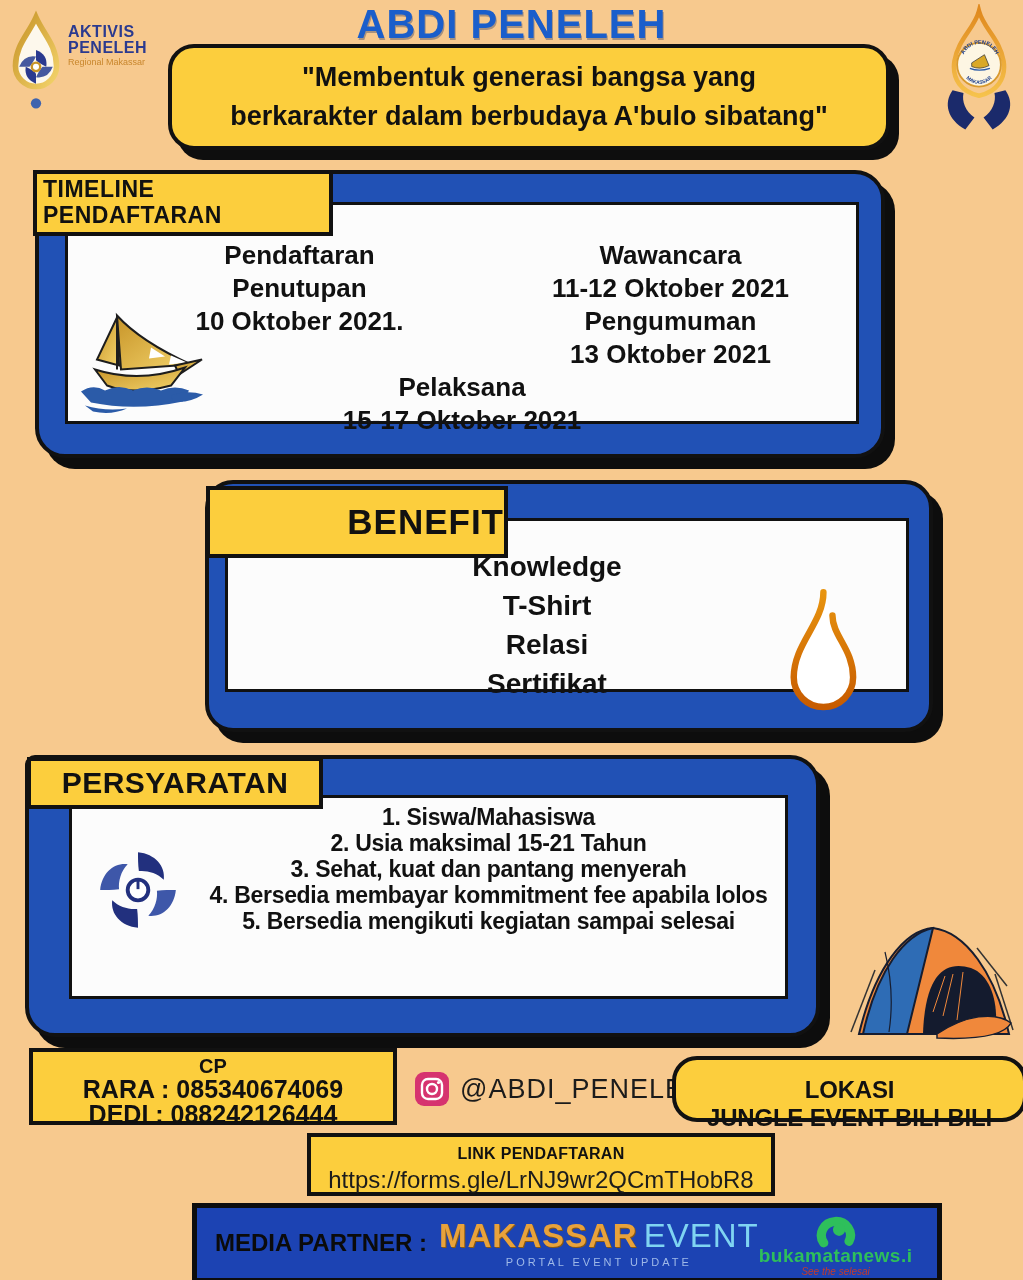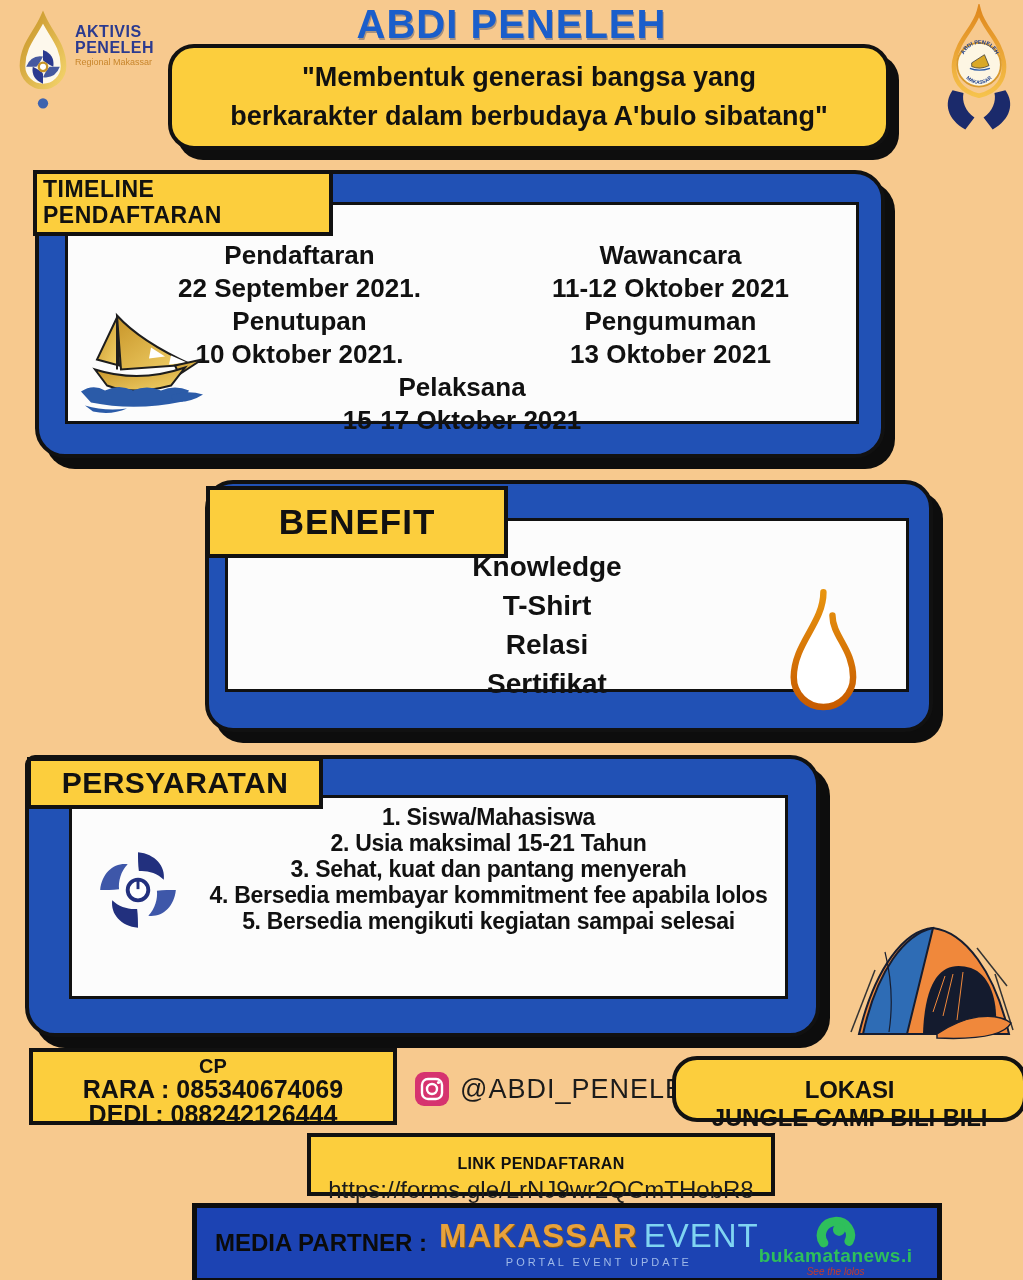--- a/index.html
+++ b/index.html
@@ -13,21 +13,21 @@
     border-radius:10px 30px 30px 30px;box-shadow:10px 11px 0 #0d0d0d;}
   .white-panel{position:absolute;background:#FCFCFC;border:3px solid #111;box-sizing:border-box;}
 
   
   .page-title{left:0;right:0;top:2px;text-align:center;font-size:40px;font-weight:bold;
     color:#1A5ECB;letter-spacing:1px;text-shadow:1px 2px 0 rgba(16,40,96,.35);}
   .tagline-box{left:168px;top:44px;width:722px;height:106px;border-radius:26px;
     box-shadow:9px 10px 0 #0e0e0e;display:flex;flex-direction:column;justify-content:center;}
   .tagline-box div{font-size:27px;font-weight:bold;line-height:1.45;text-align:center;}
 
-  .logo-aktivis{left:15px;top:10px;width:280px;height:110px;display:flex;}
+  .logo-aktivis{left:8px;top:10px;width:280px;height:110px;display:flex;}
   .logo-aktivis .txt{margin-left:4px;margin-top:14px;line-height:1.0;}
   .logo-aktivis .l1{font-size:16px;font-weight:bold;color:#2B3A8F;letter-spacing:.5px;}
   .logo-aktivis .l3{font-size:9px;color:#C8862C;margin-top:2px;}
 
   .logo-abdi{left:938px;top:4px;width:82px;height:136px;}
 
   
   .timeline-card{left:35px;top:170px;width:850px;height:288px;}
   .timeline-card .white-panel{left:26px;top:28px;right:22px;bottom:30px;}
   .timeline-label{left:-6px;top:-4px;width:300px;min-height:58px;padding:3px 6px;
@@ -35,21 +35,21 @@
   .timeline-label div{font-size:23px;font-weight:bold;text-align:left;line-height:1.12;letter-spacing:.5px;}
   .tl-cols{display:flex;margin-top:34px;}
   .tl-col{flex:1;text-align:center;font-size:26px;font-weight:bold;line-height:33px;}
   .tl-col.left{padding-left:46px;}
   .tl-bottom{text-align:center;font-size:26px;font-weight:bold;line-height:33px;margin-top:0px;}
   .ship{left:36px;top:132px;width:140px;height:118px;}
 
   
   .benefit-card{left:205px;top:480px;width:728px;height:252px;border-radius:28px;}
   .benefit-card .white-panel{left:16px;top:34px;right:20px;bottom:36px;}
-  .benefit-label{left:-3px;top:2px;width:302px;height:72px;display:flex;align-items:center;justify-content:center;}
+  .benefit-label{left:-3px;top:2px;width:302px;height:72px;display:flex;align-items:center;justify-content:flex-end;}
   .benefit-label div{font-size:35px;font-weight:bold;letter-spacing:1px;}
   .benefit-items{margin-top:26px;padding-right:40px;text-align:center;
     font-size:28px;font-weight:bold;line-height:39px;}
   .flame-icon{position:absolute;right:34px;top:66px;width:92px;height:142px;}
 
   
   .persy-card{left:25px;top:755px;width:795px;height:282px;}
   .persy-card .white-panel{left:40px;top:36px;right:28px;bottom:34px;}
   .persy-label{left:-2px;top:-2px;width:296px;height:52px;display:flex;align-items:center;justify-content:center;}
   .persy-label div{font-size:30px;font-weight:bold;letter-spacing:.5px;}
@@ -60,21 +60,21 @@
   .tent{left:845px;top:912px;width:172px;height:136px;}
 
   
   .cp-box{left:29px;top:1048px;width:368px;height:77px;padding-top:3px;}
   .cp-box .cp-l{font-size:20px;font-weight:bold;text-align:center;line-height:22px;}
   .cp-box .cp-line{font-size:25px;font-weight:bold;text-align:center;line-height:25px;}
   .ig-row{left:414px;top:1068px;display:flex;align-items:center;gap:10px;height:42px;}
   .ig-handle{font-size:27px;font-weight:400;color:#1b1b1b;letter-spacing:1px;}
   .lokasi-box{left:672px;top:1056px;width:355px;height:66px;padding-top:16px;border-radius:25px;}
   .lokasi-box div{font-size:24px;font-weight:bold;text-align:center;line-height:28px;letter-spacing:-.2px;}
-  .link-box{left:307px;top:1133px;width:468px;height:63px;padding-top:18px;}
+  .link-box{left:307px;top:1133px;width:468px;height:63px;padding-top:8px;}
   .link-box .ll{font-size:16px;font-weight:bold;text-align:center;letter-spacing:.3px;}
   .link-box .lu{font-size:24px;font-weight:400;text-align:center;color:#1c1c1c;margin-top:3px;}
 
   
   .media-bar{left:192px;top:1203px;width:750px;height:80px;background:#1C43B3;
     border:5px solid #0d0d0d;box-sizing:border-box;display:flex;align-items:center;
     padding:0 18px;white-space:nowrap;}
   .mp-label{font-size:24px;font-weight:bold;color:#0b0b0b;}
   .mk-block{margin-left:12px;text-align:center;}
   .mk-line{line-height:36px;}
@@ -146,21 +146,20 @@
   <div class="abs yellow-box tagline-box">
     <div>"Membentuk generasi bangsa yang</div>
     <div>berkarakter dalam berbudaya A'bulo sibatang"</div>
   </div>
 
   <div class="abs blue-card timeline-card">
     <div class="white-panel">
       <div class="tl-cols">
         <div class="tl-col left">
           <div>Pendaftaran</div>
-          <div>22 September 2021.</div>
           <div>Penutupan</div>
           <div>10 Oktober 2021.</div>
         </div>
         <div class="tl-col">
           <div>Wawancara</div>
           <div>11-12 Oktober 2021</div>
           <div>Pengumuman</div>
           <div>13 Oktober 2021</div>
         </div>
       </div>
@@ -264,21 +263,21 @@
       <rect x="1" y="1" width="34" height="34" rx="9" fill="#D6336F"></rect>
       <rect x="8" y="8" width="20" height="20" rx="6" fill="none" stroke="#fff" stroke-width="2.4"></rect>
       <circle cx="18" cy="18" r="5" fill="none" stroke="#fff" stroke-width="2.4"></circle>
       <circle cx="24.5" cy="11.5" r="1.6" fill="#fff"></circle>
     </svg>
     <div class="ig-handle">@ABDI_PENELEH</div>
   </div>
 
   <div class="abs yellow-box lokasi-box">
     <div>LOKASI</div>
-    <div>JUNGLE CAMP BILI-BILI</div>
+    <div>JUNGLE EVENT BILI-BILI</div>
   </div>
 
   <div class="abs yellow-box link-box">
     <div class="ll">LINK PENDAFTARAN</div>
     <div class="lu">https://forms.gle/LrNJ9wr2QCmTHobR8</div>
   </div>
 
   <div class="abs media-bar">
     <div class="mp-label">MEDIA PARTNER :</div>
     <div class="mk-block">
@@ -286,17 +285,17 @@
         <span class="mk-makassar">MAKASSAR</span><span class="mk-event">EVENT</span>
       </div>
       <div class="mk-sub">PORTAL EVENT UPDATE</div>
     </div>
     <div class="bk-block">
       <svg width="46" height="40" viewBox="0 0 60 52">
         <path d="M14,44 a19,18 0 1 1 33,-2" fill="none" stroke="#2EBF5B" stroke-width="12" stroke-linecap="round"></path>
         <circle cx="34" cy="27" r="8" fill="#2EBF5B"></circle>
       </svg>
       <div class="bk-name">bukamatanews.i</div>
-      <div class="bk-tag">See the lolos</div>
+      <div class="bk-tag">See the selesai</div>
     </div>
   </div>
 
 </div>
 
 </body></html>

